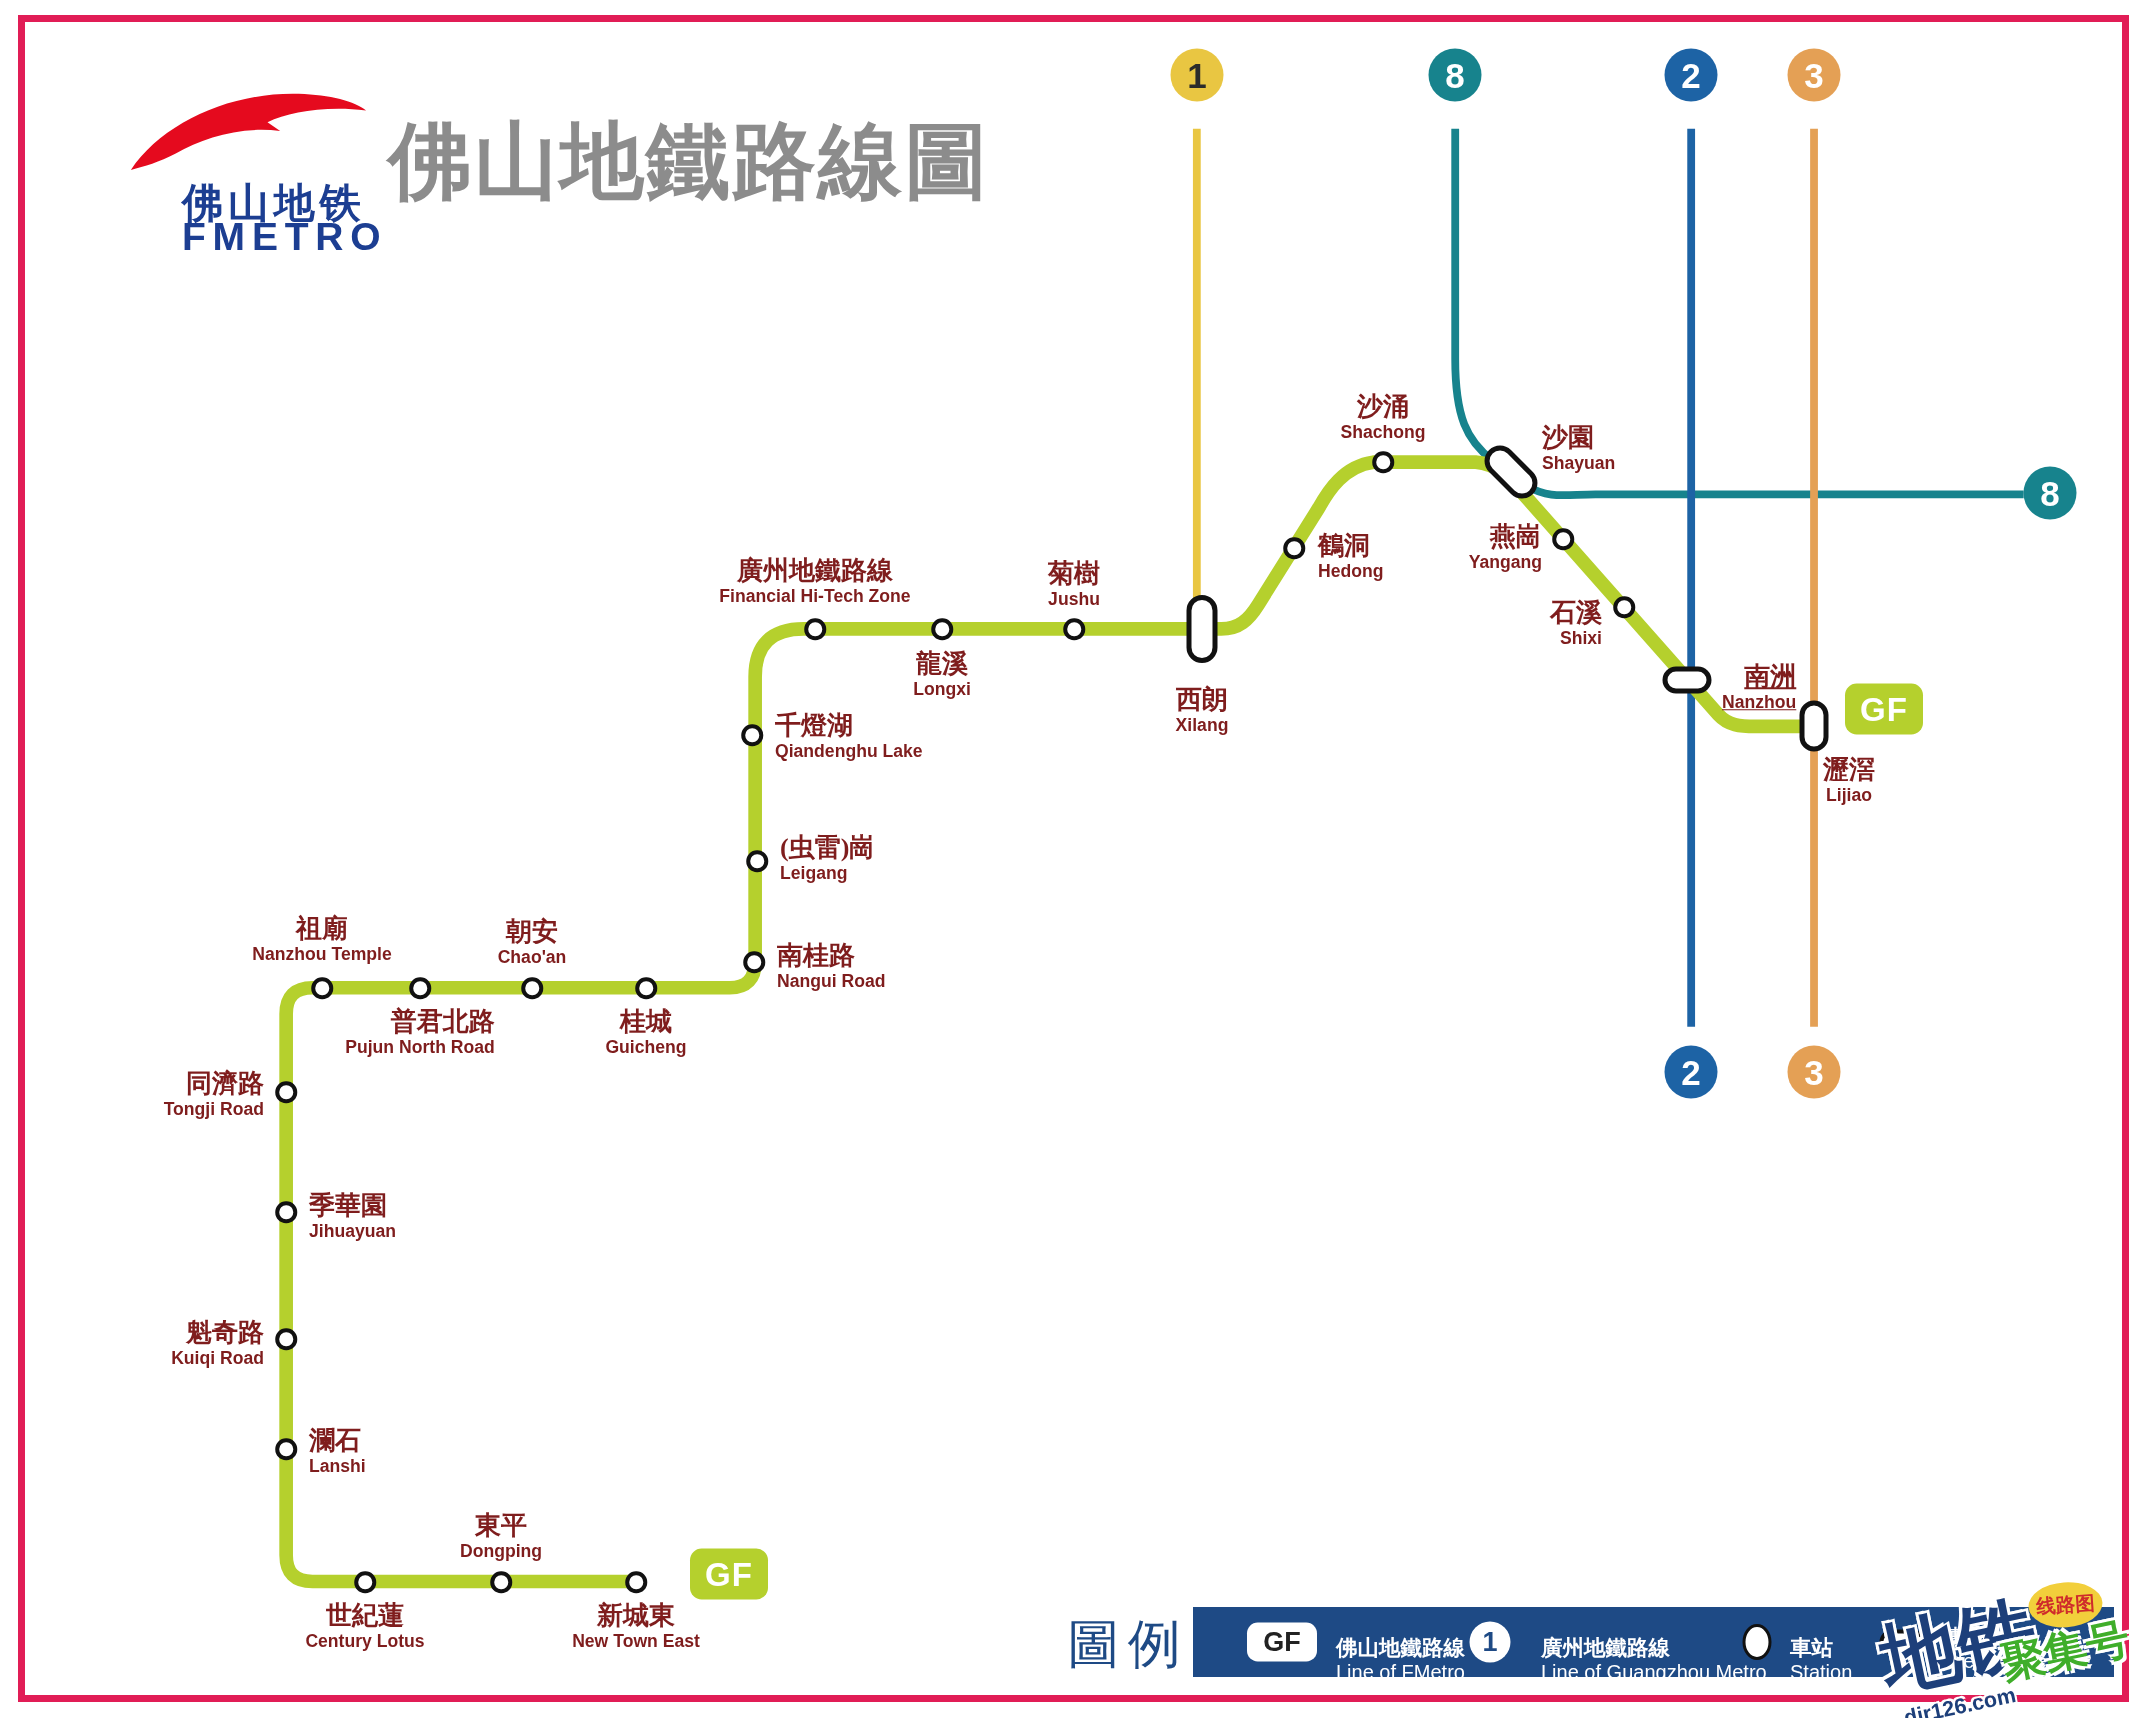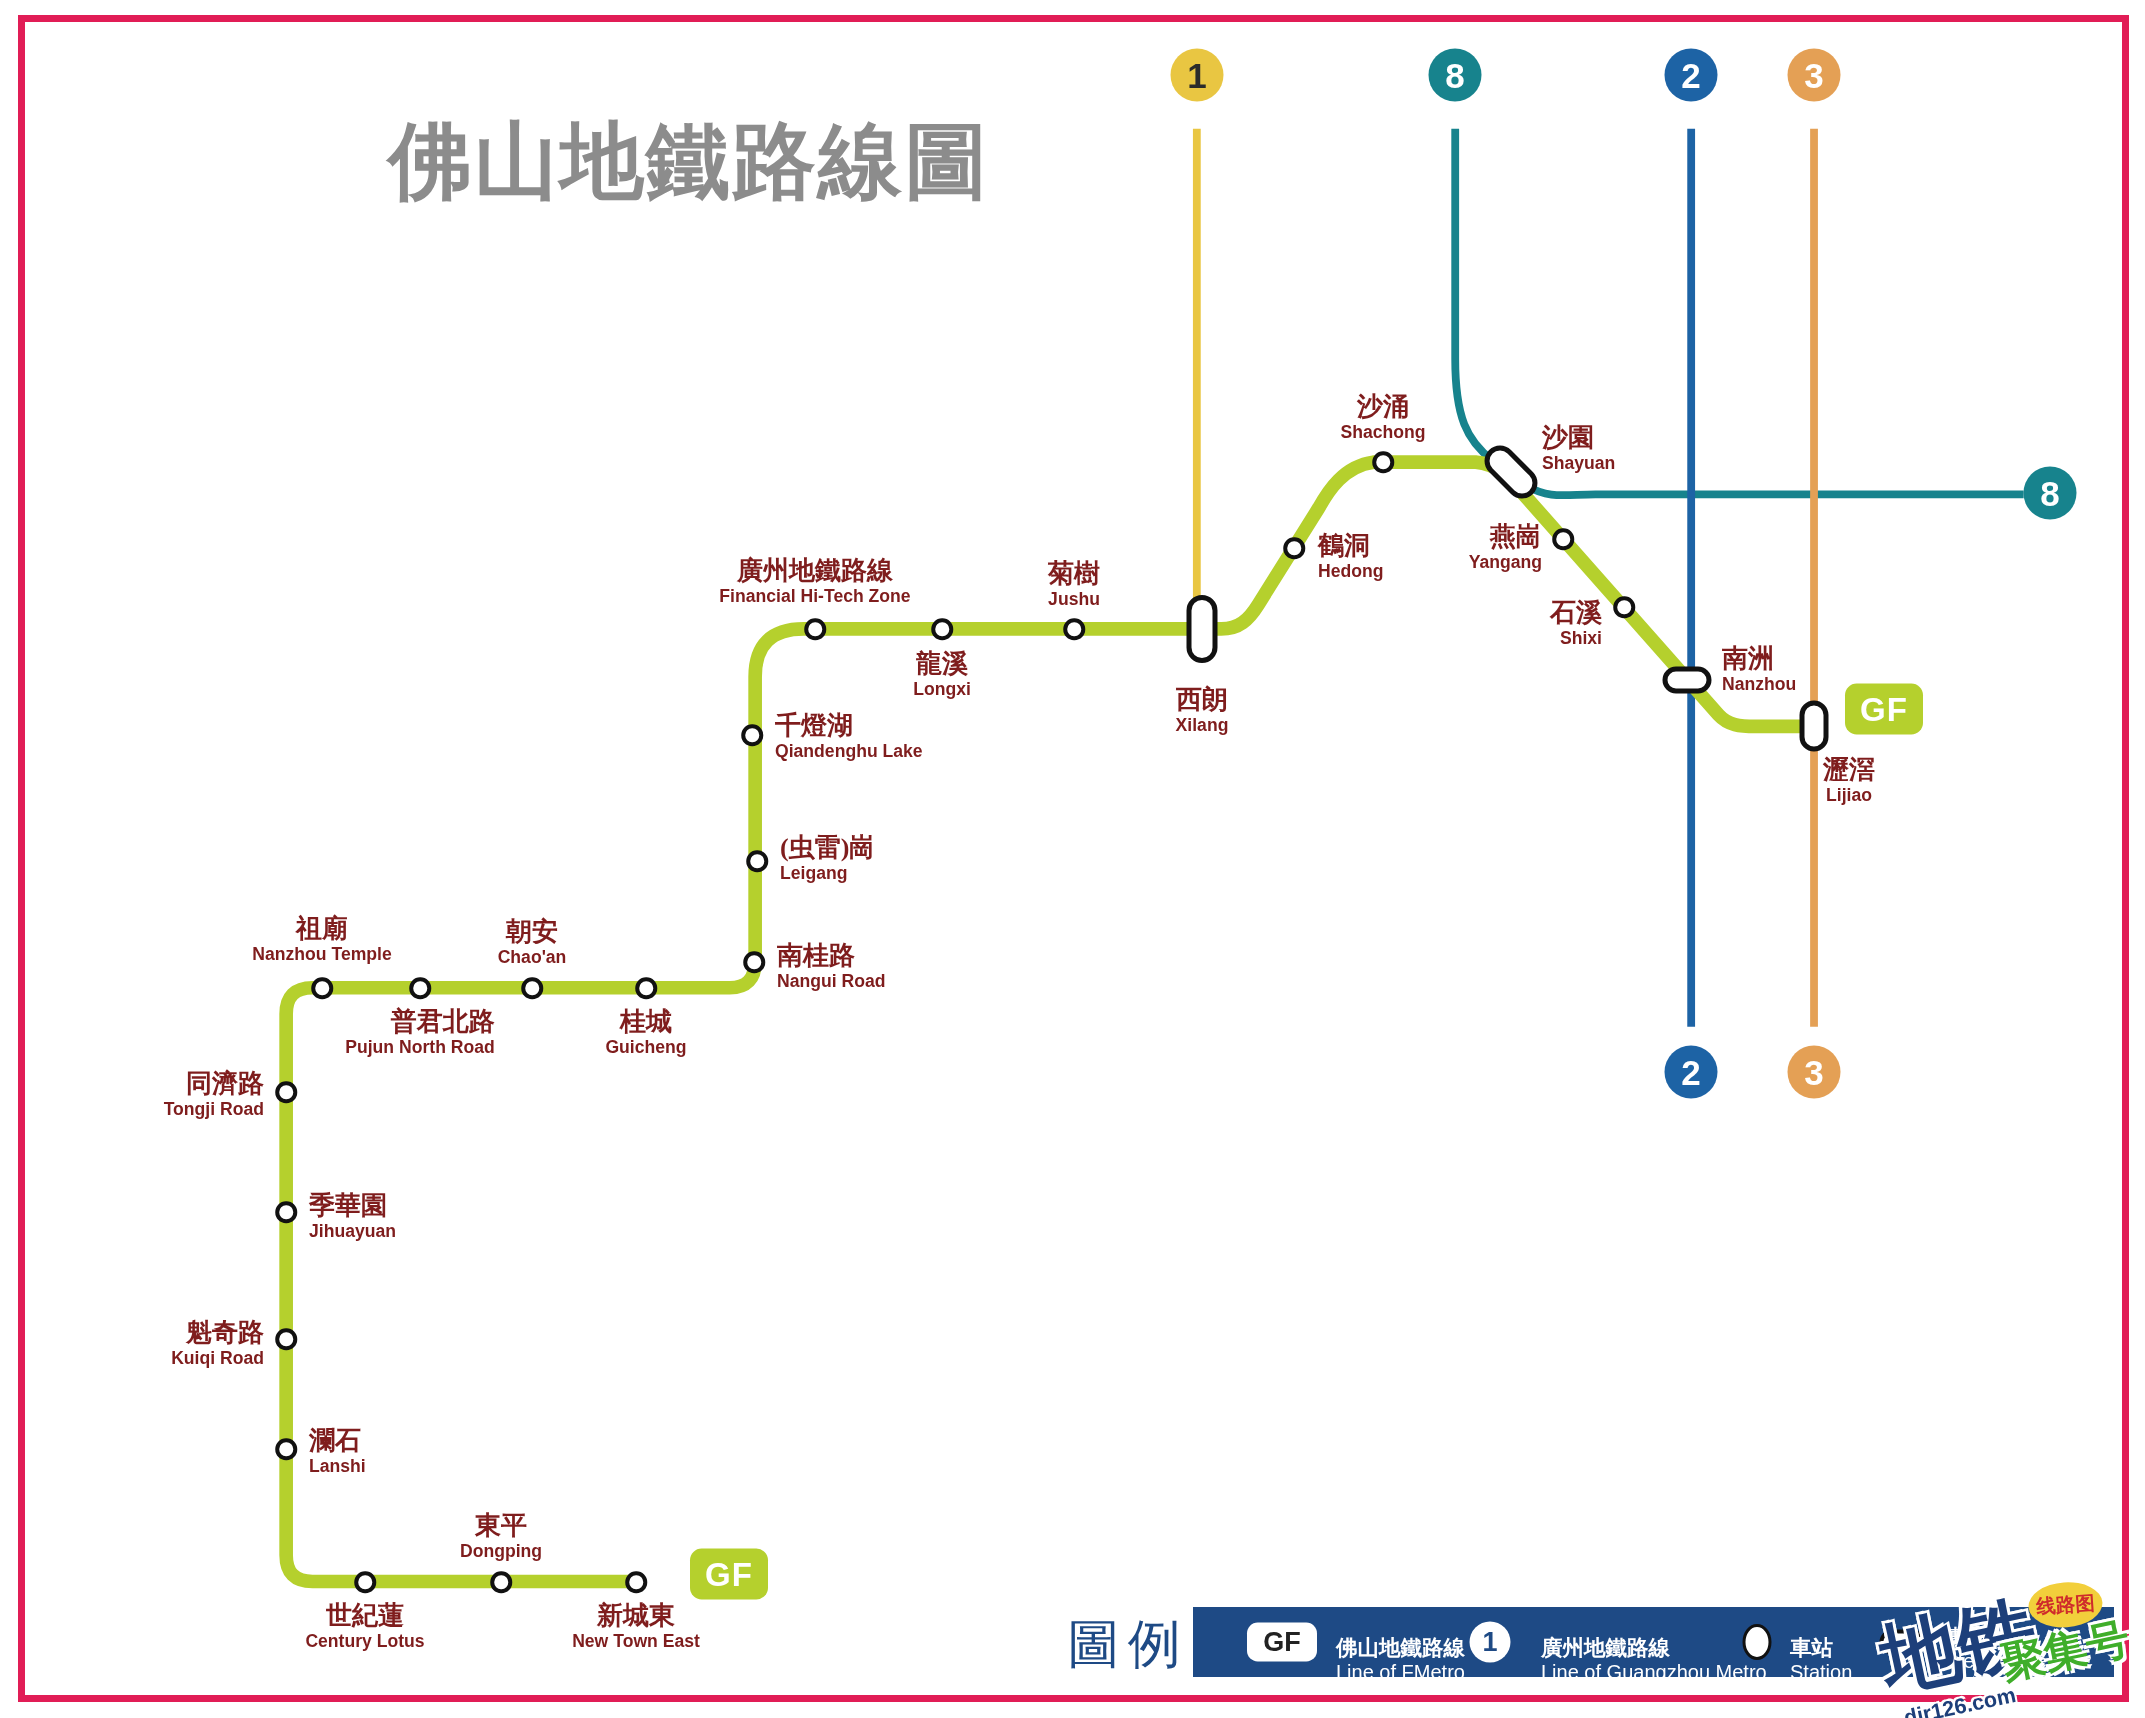--- a/index.html
+++ b/index.html
@@ -72,20 +72,29 @@
   .wm-url{position:absolute;left:9.8px;top:113px;font-size:21.5px;font-weight:bold;color:#1d3f7a;
           text-shadow:-2px -2px 0 #fff,2px -2px 0 #fff,-2px 2px 0 #fff,2px 2px 0 #fff;}
 </style>
 </head>
 <body>
 
 <div class="canvas">
 
   <div class="frame"></div>
 
+  <div class="brand">
+    <svg class="swoosh" width="244" height="86" viewBox="0 0 250 88">
+      <path d="M6,86 C38,38 108,6 178,8 C210,9 236,16 247,25
+               C204,20 168,27 146,37 L159,46 C118,41 80,53 52,69
+               C35,78 20,82 6,86 Z" fill="#e50a1e"></path>
+    </svg>
+    <div class="logo-zh">佛山地铁</div>
+    <div class="logo-en">FMETRO</div>
+  </div>
 
   <div class="title-zh">佛山地鐵路線圖</div>
 
   <svg class="rails" width="2146" height="1718" viewBox="0 0 2200 1762">
     <path class="rail-1" d="M1227,132 L1227,618"></path>
     <path class="rail-8" d="M1492,132 L1492,368 C1492,428 1504,452 1530,472 L1567,499 C1588,512 1606,507 1636,507 L2075,507"></path>
     <path class="rail-2" d="M1734,132 L1734,1053"></path>
     <path class="rail-3" d="M1860,132 L1860,1053"></path>
     <path class="rail-gf" d="M652,1622 L320,1622 Q293,1622 293,1595 L293,1040 Q293,1013 320,1013
              L748,1013 Q774,1013 774,986 L774,694 Q774,645 824,645
@@ -203,21 +212,21 @@
       <div class="st-label" style="left: 1542px; top: 548px; transform: translate(-100%, -50%); text-align: right;">
         <div class="zh">燕崗</div>
         <div class="en">Yangang</div>
       </div>
       <div class="marker dot" style="left: 1624px; top: 607px; width: 21.5px; height: 21.5px; border-radius: 50%;"></div>
       <div class="st-label" style="left: 1602px; top: 624px; transform: translate(-100%, -50%); text-align: right;">
         <div class="zh">石溪</div>
         <div class="en">Shixi</div>
       </div>
       <div class="marker pill" style="left: 1687px; top: 680px; width: 49px; height: 27px; border-radius: 13.7px;"></div>
-      <div class="st-label" style="left: 1722px; top: 670px; transform: translateY(-50%); text-align: left;">
+      <div class="st-label" style="left: 1722px; top: 688px; transform: translateY(-50%); text-align: right; text-decoration: underline;">
         <div class="zh">南洲</div>
         <div class="en">Nanzhou</div>
       </div>
       <div class="marker pill" style="left: 1814px; top: 726px; width: 29px; height: 51px; border-radius: 14.6px;"></div>
       <div class="st-label" style="left: 1849px; top: 755px; transform: translateX(-50%); text-align: center;">
         <div class="zh">瀝滘</div>
         <div class="en">Lijiao</div>
       </div>
       <div class="line-badge" style="left: 1197px; top: 75px; background: rgb(233, 198, 66); color: rgb(43, 43, 43);">1</div>
       <div class="line-badge" style="left: 1455px; top: 75px; background: rgb(23, 131, 141); color: rgb(255, 255, 255);">8</div>

